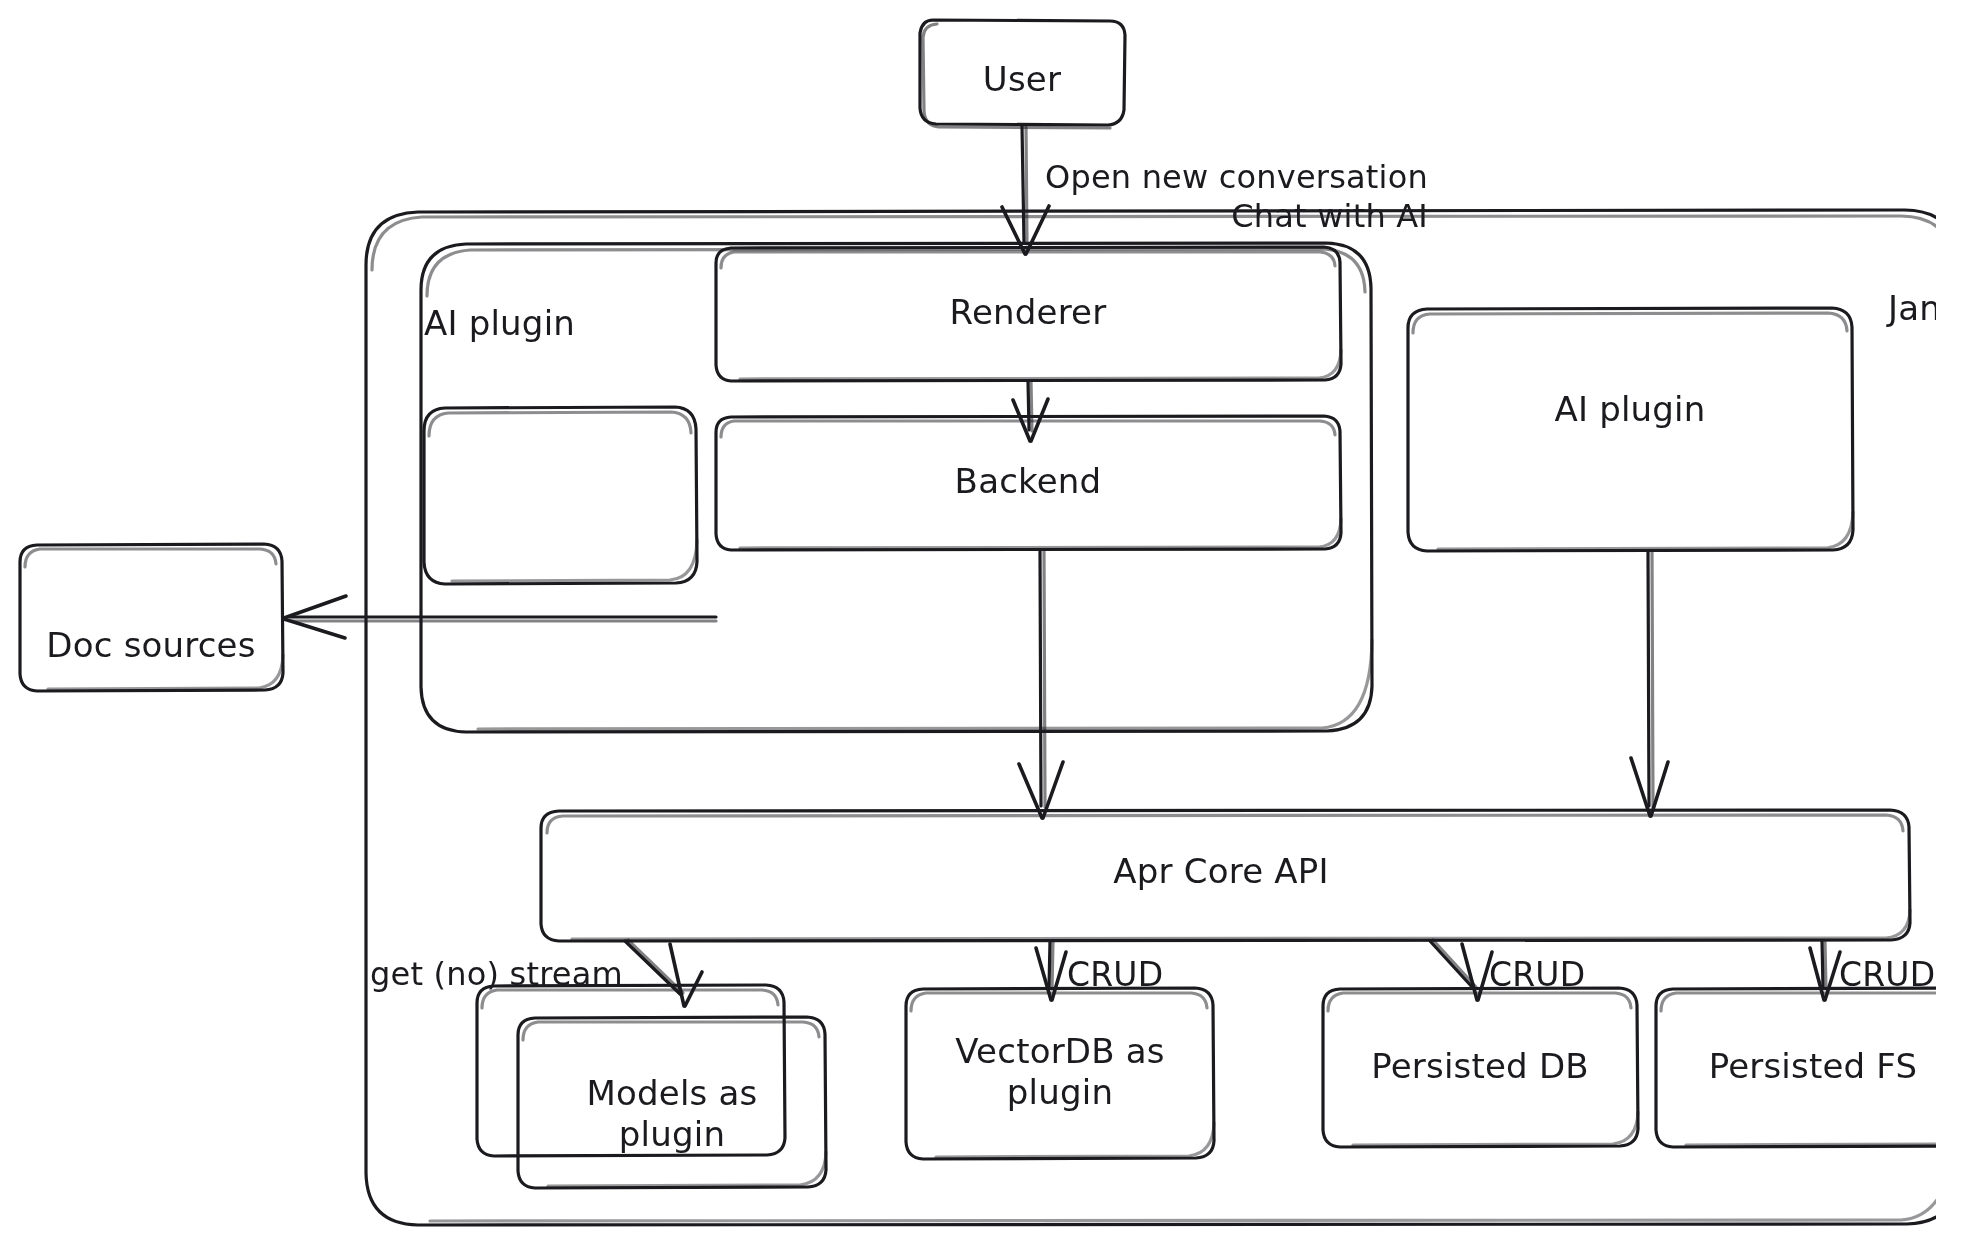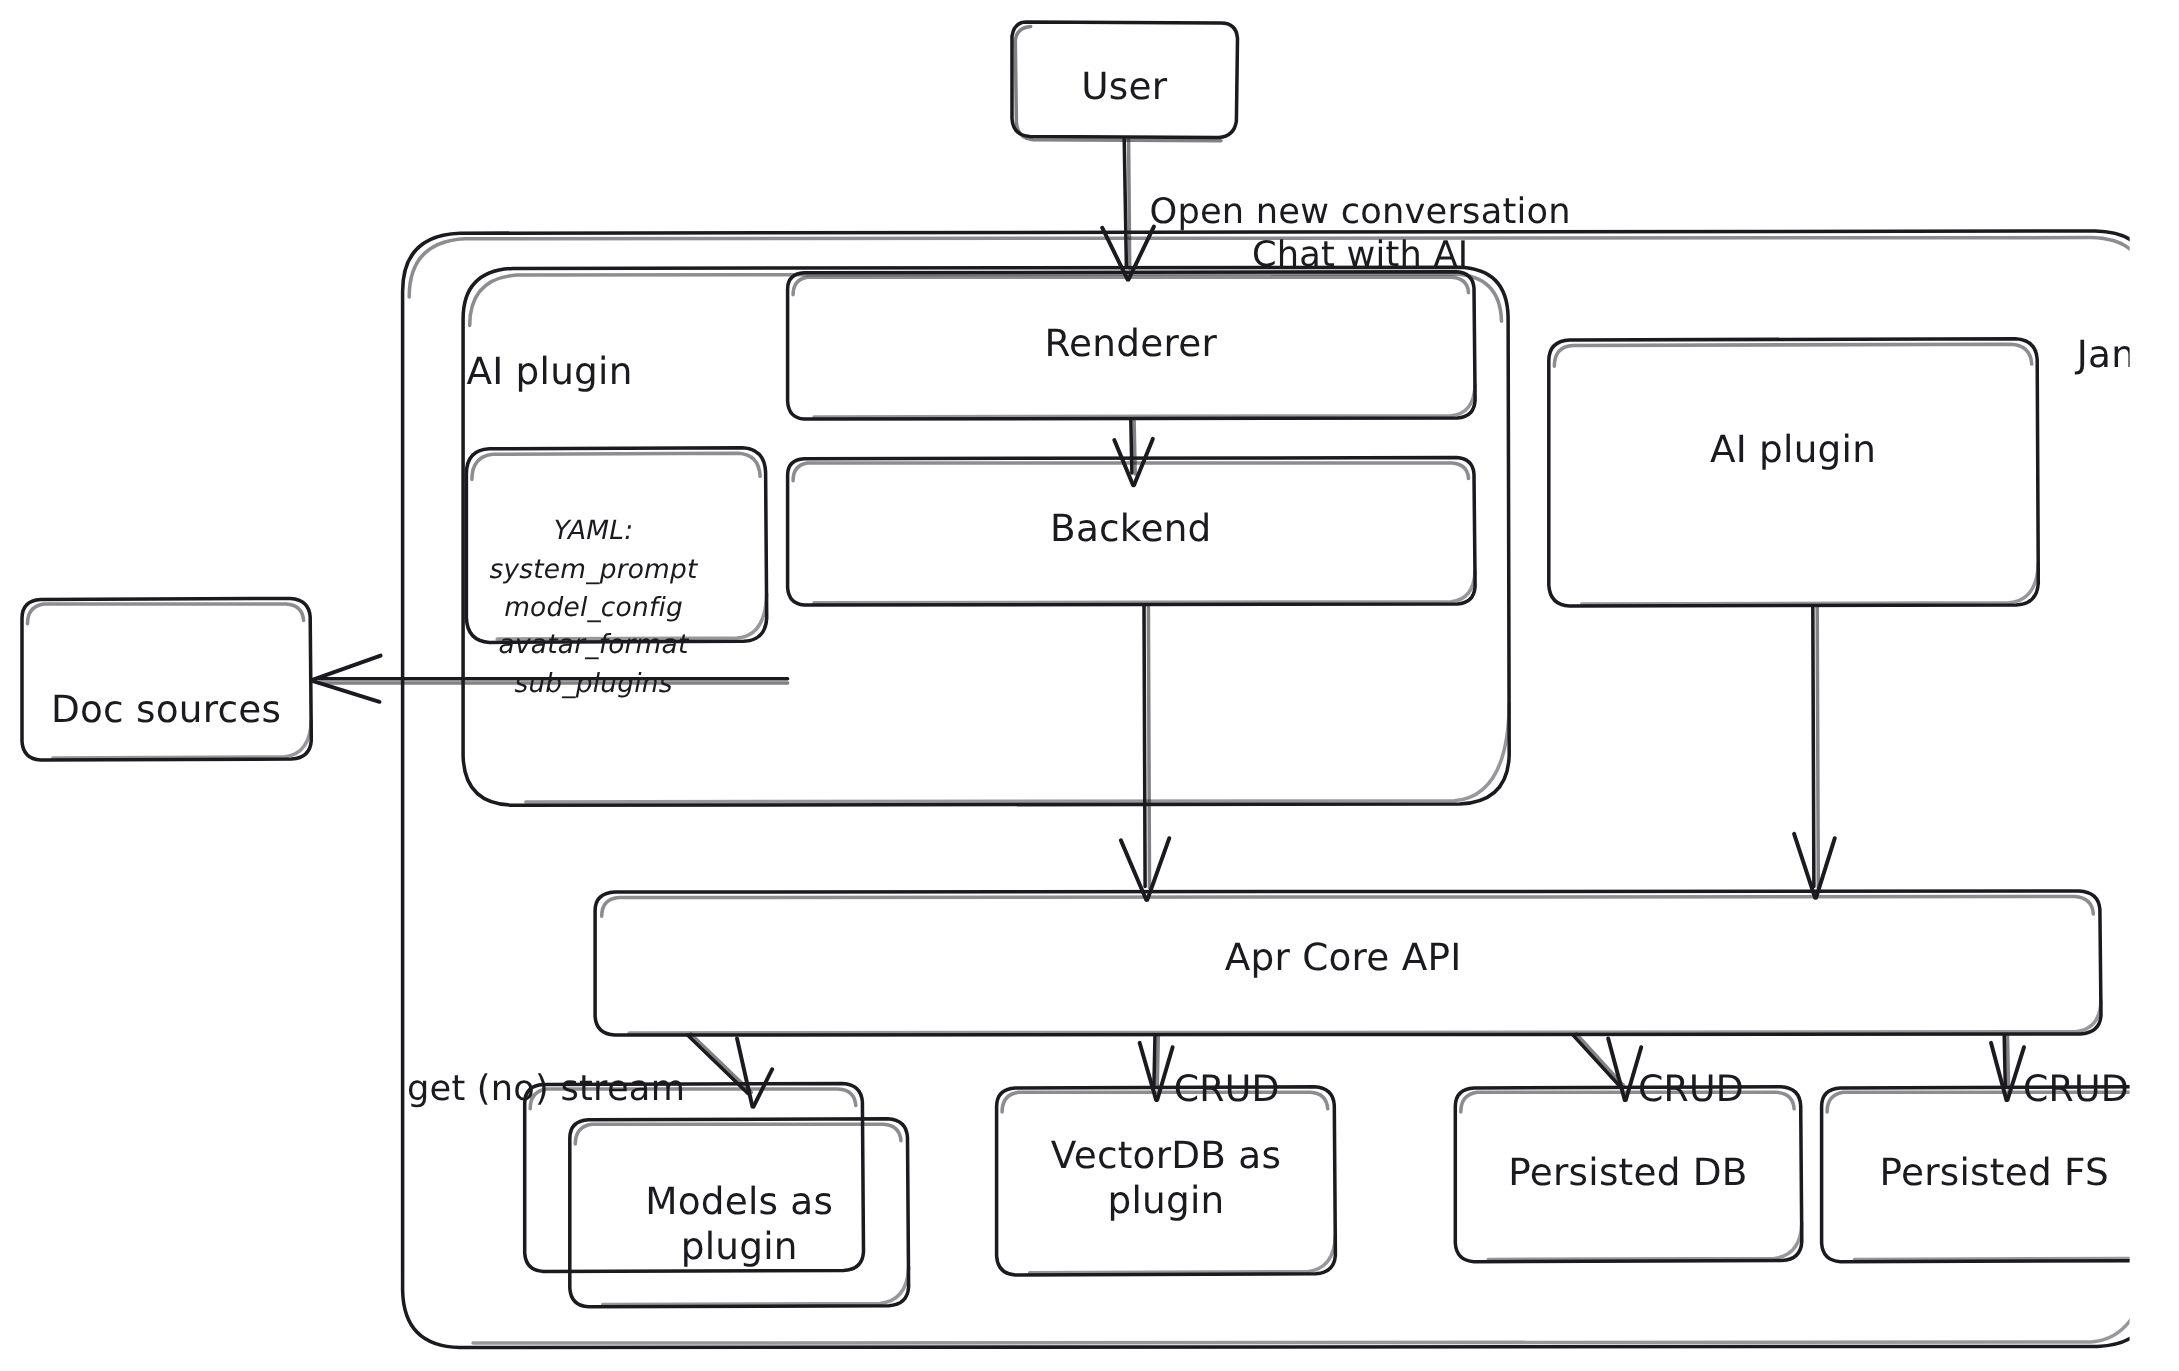--- a/index.html
+++ b/index.html
@@ -28,22 +28,21 @@
     white-space: pre;
     line-height: 1.22;
     letter-spacing: 0.2px;
     pointer-events: none;
   }
   .lbl.center {
     text-align: center;
     transform: translate(-50%, -50%);
   }
   .lbl.left {
-    text-align: center;
-    margin-top: 15px;
+    text-align: right;
   }
   .node-label   { font-size: 34px; }
   .group-label  { font-size: 34px; }
   .edge-label   { font-size: 32px; }
   .yaml-label   { font-size: 24px; line-height: 1.45; font-style: italic; }
   .small-cap    { font-size: 33px; }
   .hit {
     position: absolute;
     background: transparent;
   }
@@ -211,25 +210,20 @@
 Chat with AI</div>
 
   <div class="lbl center node-label" style="left:1028px; top:313px;">Renderer</div>
 
   <div class="lbl center node-label" style="left:1028px; top:482px;">Backend</div>
 
   <div class="lbl center node-label" style="left:1630px; top:410px;">AI plugin</div>
 
   <div class="lbl center node-label" style="left:151px; top:619px;margin-top:27px;">Doc sources</div>
 
-  <div class="lbl left yaml-label" style="left:445px; top:450px;">YAML:
-system_prompt
-model_config
-avatar_format
-sub_plugins</div>
 
   <div class="lbl center node-label" style="left:1221px; top:872px;">Apr Core API</div>
 
   <div class="lbl left edge-label" style="left:370px; top:955px;">get (no) stream</div>
 
   <div class="lbl left small-cap" style="left:1067px; top:955px;">CRUD</div>
 
   <div class="lbl left small-cap" style="left:1489px; top:955px;">CRUD</div>
 
   <div class="lbl left small-cap" style="left:1839px; top:955px;">CRUD</div>

